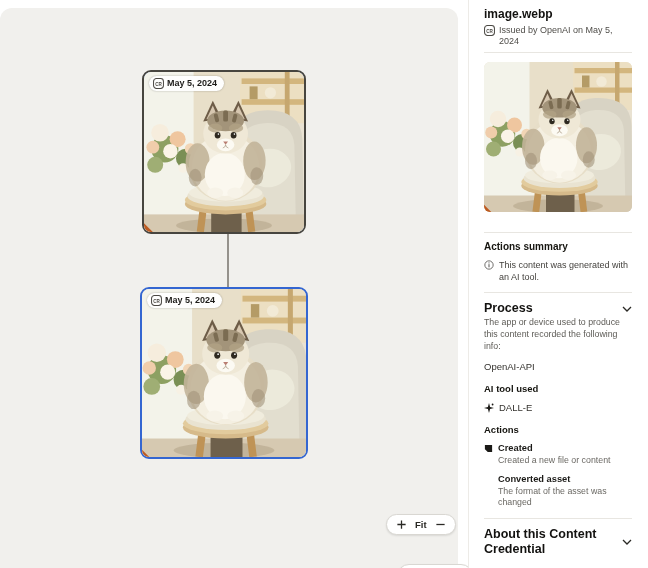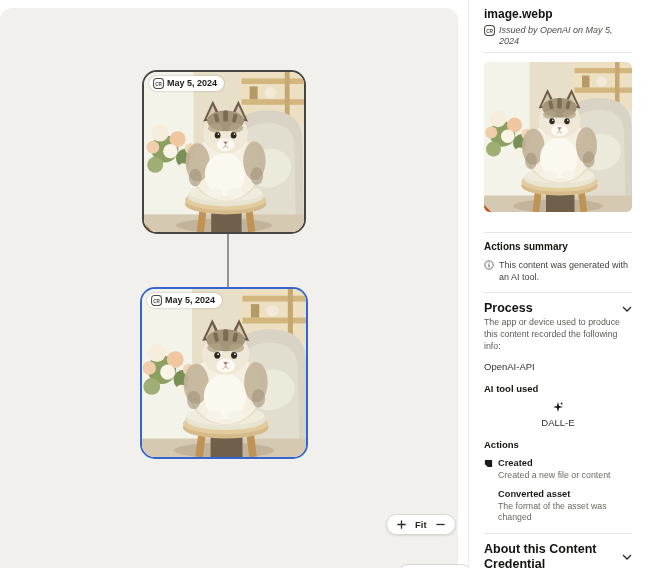--- a/index.html
+++ b/index.html
@@ -11,21 +11,21 @@
     color:#1a1917;
     -webkit-font-smoothing:antialiased;
   }
 
   
   .canvas-panel {
     position:absolute; left:0; top:8px; width:458px; height:560px;
     background:#f1f0ed; border-radius:12px 12px 0 0;
   }
   .connector { position:absolute; left:227px; top:217px; width:2px; height:62px; background:#95928c; }
-  .node { position:absolute; border-radius:15px; overflow:hidden; background:#3b82f6;text-align:center; }
+  .node { position:absolute; border-radius:9px; overflow:hidden; background:#3b82f6;text-align:center; }
   .node-1 { left:142px; top:62px; width:164px; height:164px; border:2px solid #47453f; }
   .node-2 { left:140px; top:279px; width:168px; height:172px; border:2px solid #3466d1; }
   .cat-svg { width:100%; height:100%; display:block; }
   .badge {
     position:absolute; top:4px; left:5px;
     display:flex; align-items:center; gap:3px;
     background:#fefefd; border-radius:9px; padding:2px 7px 2px 4px;
     font-size:9px; font-weight:700; color:#1d1c19; line-height:11px;
     box-shadow:0 0 2px rgba(0,0,0,.3);
     white-space:nowrap;
@@ -42,32 +42,32 @@
   .fit-label { font-size:9.5px; font-weight:700; color:#2a2925; }
   .compare-label { font-size:9.5px; font-weight:400; color:#22211e; }
 
   
   .sidebar {
     position:absolute; left:468px; top:0; width:180px; height:568px;
     background:#fff; border-left:1px solid #edebe7;
     padding:7px 16px 0 15px; overflow:hidden;
   }
   .file-title { font-size:12px; font-weight:700; margin:0; color:#131210; }
-  .issuer-row { display:flex; align-items:flex-start; gap:4px; margin-top:4px; font-size:9px; color:#4f4d49; line-height:11px;font-style:italic; }
+  .issuer-row { display:flex; align-items:flex-start; gap:4px; margin-top:4px; font-size:9px; color:#4f4d49; line-height:11px; }
   .divider { border-top:1px solid #e8e6e1; }
   .thumb { margin-top:9px; width:100%; height:150px; border-radius:6px; overflow:hidden; }
 
   .h-sm { font-size:10px; font-weight:700; color:#161510; }
   .h-lg { font-size:12.5px; font-weight:700; color:#131210; line-height:15px; }
   .info-row { display:flex; gap:5px; margin-top:7px; font-size:9px; line-height:12px; color:#45433f; }
   .section-head { display:flex; justify-content:space-between; align-items:center; cursor:pointer; }
   .desc { font-size:8.8px; line-height:12px; color:#5d5b56; }
   .field-label { font-size:9.5px; font-weight:700; margin-top:11px; color:#161510; }
   .field-value { font-size:9.5px; margin-top:9px; color:#33312d; }
-  .tool-row { display:flex; gap:5px; align-items:center; margin-top:8px; font-size:9.5px; color:#33312d;flex-direction:column; }
+  .tool-row { display:flex; gap:5px; align-items:center; margin-top:8px; font-size:9.5px; color:#33312d; }
   .action-item { margin-top:8px; }
   .action-head { display:flex; gap:5px; align-items:center; }
   .action-title { font-size:9.3px; font-weight:700; color:#1b1a17; }
   .indent { margin-left:14px; }
   .action-detail { font-size:8.8px; color:#6b6964; margin-top:2px; line-height:11px; }
 
   .mt5 { margin-top:5px; } .mt8 { margin-top:8px; } .mt9 { margin-top:9px; }
   .mt10 { margin-top:10px; } .mt20 { margin-top:20px; }
   svg.icon { flex:0 0 auto; display:block; }
 </style>

